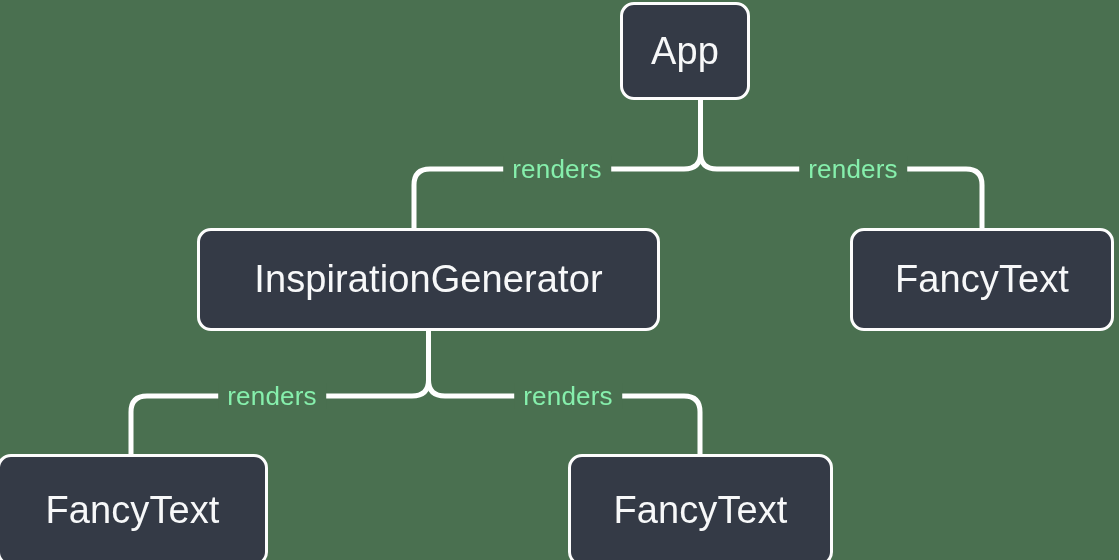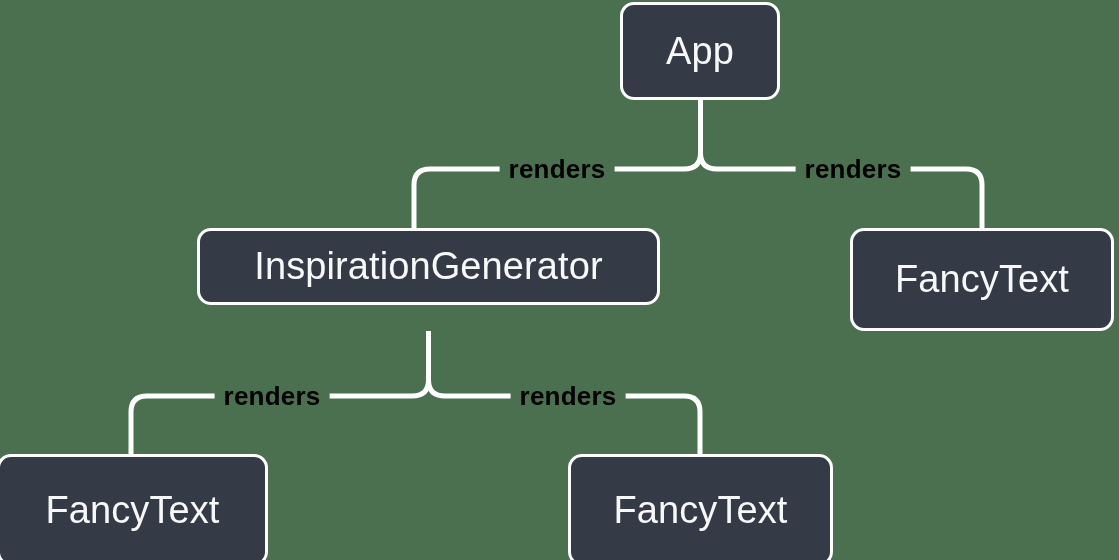--- a/index.html
+++ b/index.html
@@ -33,23 +33,23 @@
     justify-content: center;
     color: #f7f8f9;
     font-size: 38px;
     font-weight: 400;
     letter-spacing: 0.1px;
     white-space: nowrap;
     z-index: 3;
   }
   .edge-label {
     position: absolute;
-    color: #000000;
+    color: #86efac;
     font-size: 26px;
-    font-weight: 700;
+    font-weight: 400;
     letter-spacing: 0.2px;
     white-space: nowrap;
     background: #4a7050;
     padding: 0 9px;
     line-height: 1;
     z-index: 2;
     transform: translate(-50%, -50%);
   }
 </style>
 </head>
@@ -69,25 +69,25 @@
 
       <path d="M 428.5 331 L 428.5 380 Q 428.5 396 412 396"></path>
       <path d="M 428.5 380 Q 428.5 396 445 396"></path>
 
       <path d="M 412 396 L 147 396 Q 131 396 131 412 L 131 456"></path>
 
       <path d="M 445 396 L 684 396 Q 700 396 700 412 L 700 456"></path>
     </g>
   </svg>
 
-  <div class="node" style="left:620px; top:2px; width:160px; height:98px;">
+  <div class="node" style="left:620px; top:2px; width:130px; height:98px;">
     <span>App</span>
   </div>
 
-  <div class="node" style="left:197px; top:228px; width:463px; height:77px;">
+  <div class="node" style="left:197px; top:228px; width:463px; height:103px;">
     <span>InspirationGenerator</span>
   </div>
 
   <div class="node" style="left:850px; top:228px; width:264px; height:103px;">
     <span>FancyText</span>
   </div>
 
   <div class="node" style="left:-3px; top:454px; width:271px; height:112px;">
     <span>FancyText</span>
   </div>

